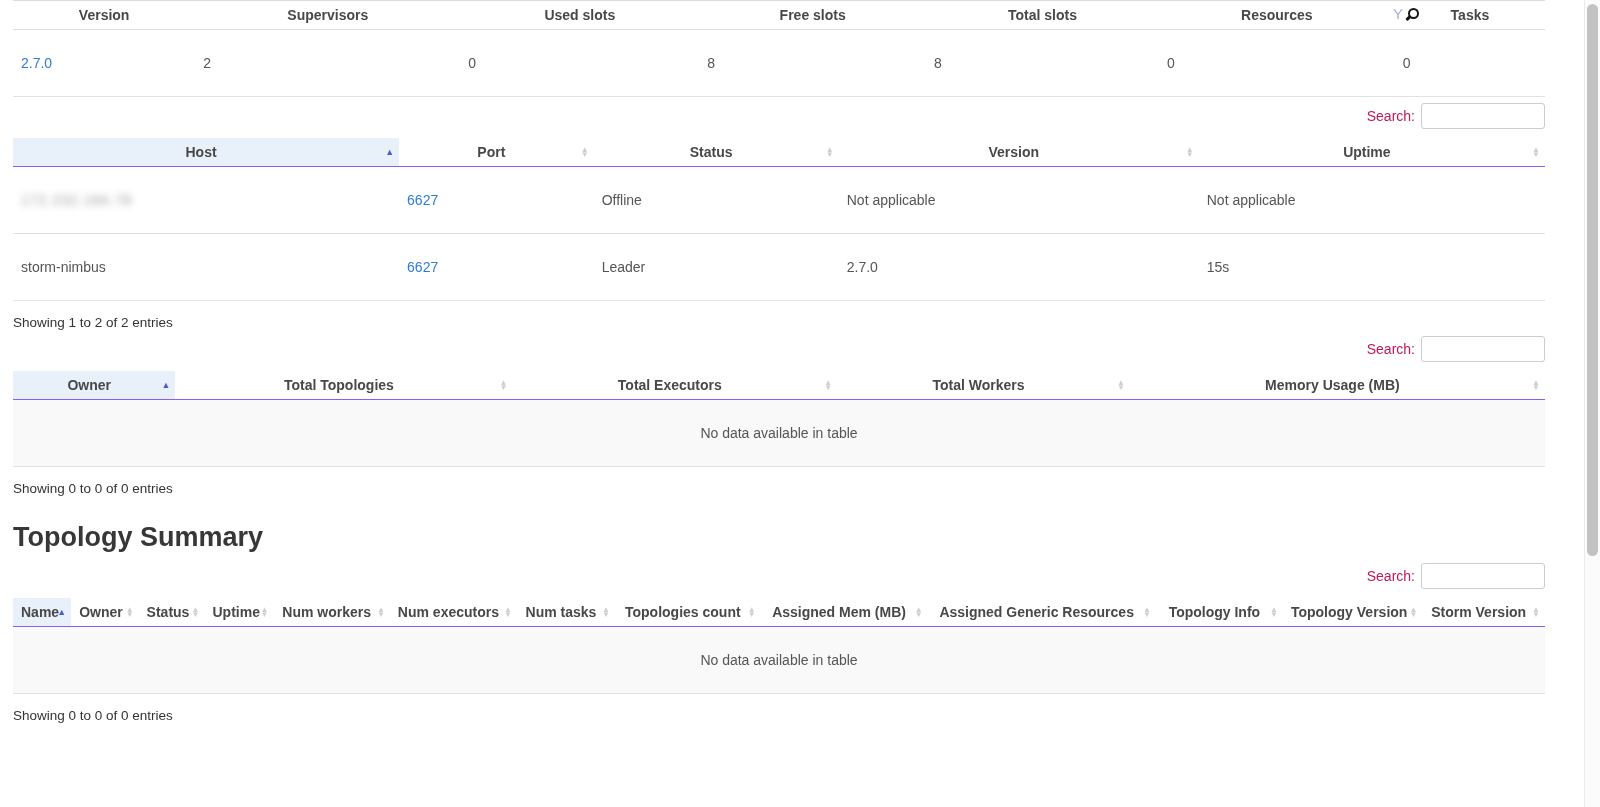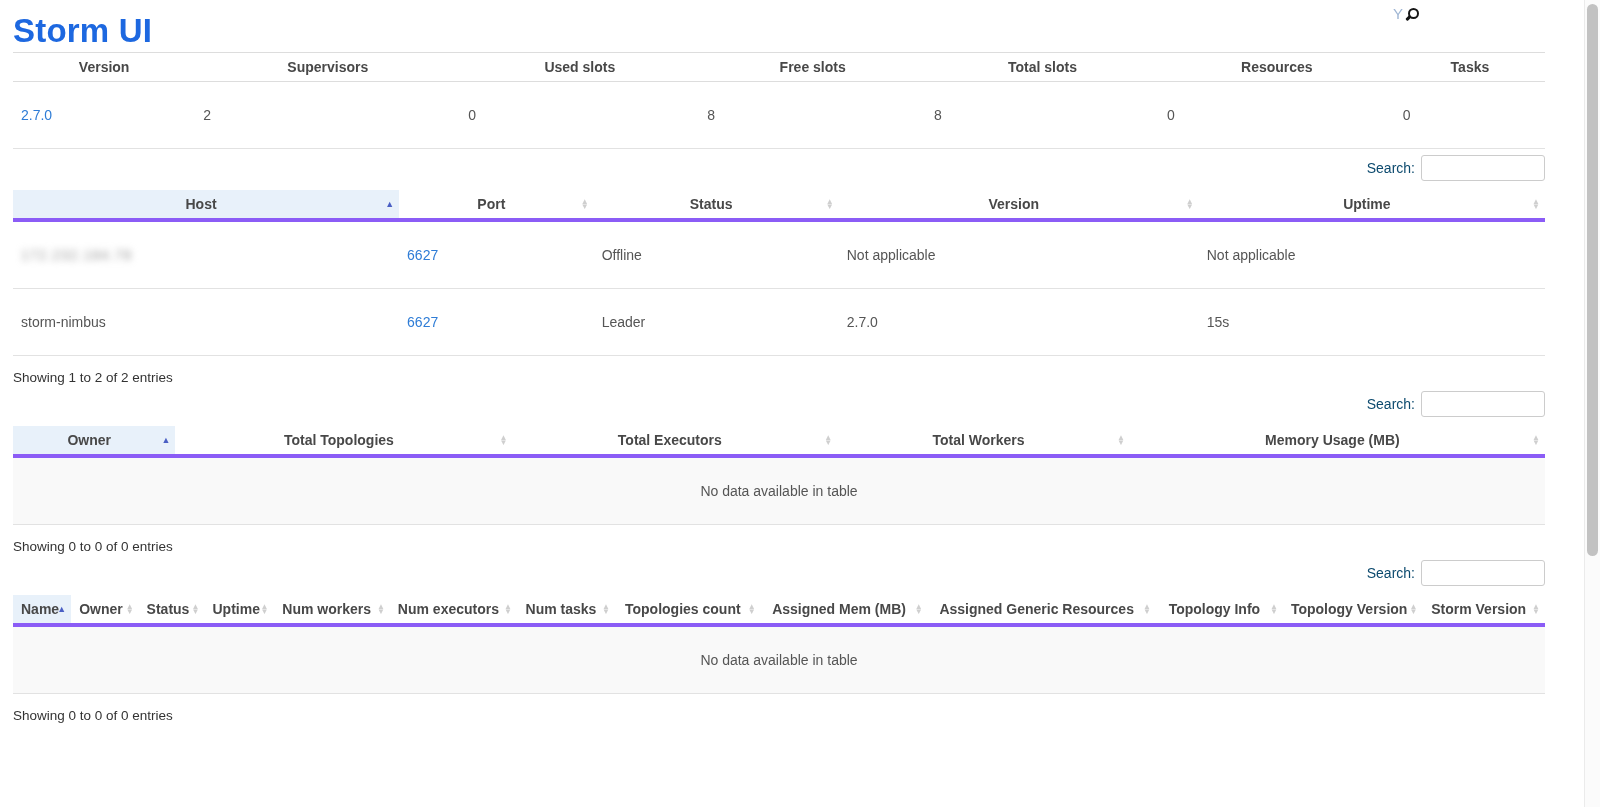--- a/index.html
+++ b/index.html
@@ -42,21 +42,21 @@
   .scrollbar-thumb {
     position: absolute; left: 2px; top: 4px; width: 11px; height: 552px;
     background: #c2c2c2; border-radius: 6px;
   }
 
   
   .search-row {
     display: flex; justify-content: flex-end; align-items: center;
     gap: 6px; margin: 6px 0 9px 0;
   }
-  .search-label { font-size: 14px; color: #0c4a6e; }
+  .search-label { font-size: 14px; color: #be185d; }
   .search-input {
     width: 124px; height: 26px;
     border: 1px solid #ccc; border-radius: 3px;
     padding: 2px 6px; font-size: 13px; color: #333; outline: none;
   }
 
   
   table.data-table {
     width: 100%; border-collapse: collapse;
     font-size: 14px; color: #555; table-layout: fixed;
@@ -66,21 +66,21 @@
     padding: 6px 18px 6px 8px; position: relative;
     white-space: nowrap; overflow: hidden;
   }
   table.data-table td {
     padding: 25px 8px; border-bottom: 1px solid #e2e2e2;
     white-space: nowrap; overflow: hidden;
   }
   
   table.plain-table th { border-top: 1px solid #ddd; border-bottom: 1px solid #ddd; padding-right: 8px; }
   
-  table.sortable-table th { border-bottom: 4px solid #8b5cf6; cursor: pointer; }
+  table.sortable-table th { border-bottom: 1px solid #8b5cf6; cursor: pointer; }
   th.sorted { background: #e8f1fa; }
   .sort-icon { position: absolute; right: 5px; top: 50%; transform: translateY(-50%); line-height: 0; }
   .sort-icon.asc { color: #4a5fc4; font-size: 9px; }
   .sort-icon.both i { display: block; font-style: normal; color: #cfcfcf; font-size: 8px; line-height: 5px; }
   td.empty-cell {
     text-align: center; background: #f9f9f9; color: #555;
     padding: 5px 8px; border-bottom: 1px solid #ddd;
   }
   a.cell-link, td a { color: #2e7cd6; text-decoration: none; }
   .blurred { filter: blur(3.5px); color: #9a9a9a; letter-spacing: 1px; }
@@ -117,21 +117,20 @@
   <span class="y-glyph">Y</span>
   <span class="magnifier"></span>
 </div>
 
 <div class="scrollbar-track">
   <div class="scrollbar-thumb"></div>
 </div>
 
 <div class="container">
 
-  <h1 class="page-title">Storm UI</h1>
 
   <table class="data-table plain-table cluster-table">
     <thead>
         <tr>
           <th><span>Version</span></th>
           <th><span>Supervisors</span></th>
           <th><span>Used slots</span></th>
           <th><span>Free slots</span></th>
           <th><span>Total slots</span></th>
           <th><span>Resources</span></th>
@@ -223,20 +222,21 @@
         </tr>
       </thead>
     <tbody>
         <tr>
           <td class="empty-cell" colspan="5">No data available in table</td>
         </tr>
       </tbody>
   </table>
   <div class="info-text">Showing 0 to 0 of 0 entries</div>
 
+  <h2 class="section-heading">Topology Summary</h2>
   <div class="search-row">
     <span class="search-label">Search:</span>
     <input class="search-input" type="text" style="">
   </div>
   <table class="data-table sortable-table topology-table">
     <thead>
         <tr>
           <th class="sorted"><span>Name</span><span class="sort-icon asc">▲</span></th>
           <th><span>Owner</span><span class="sort-icon both">
               <i>▲</i>

